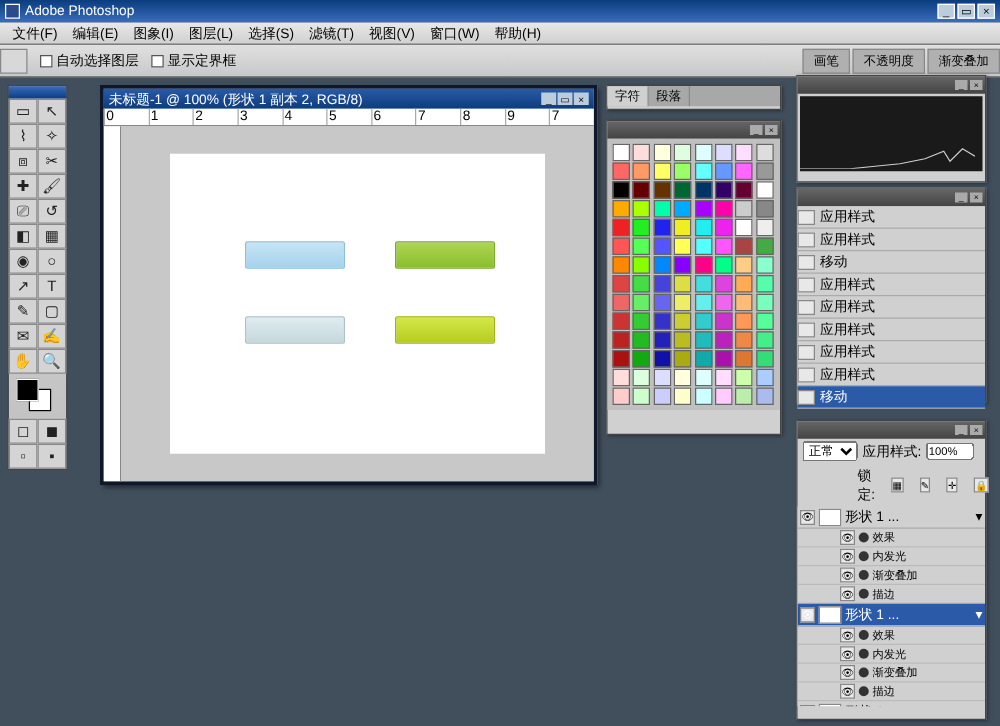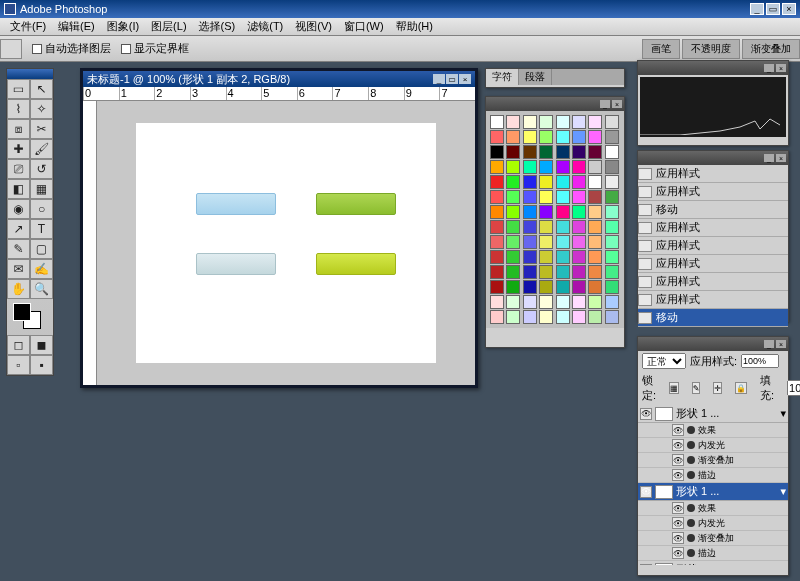--- a/index.html
+++ b/index.html
@@ -53,21 +53,21 @@
 .nav-body .wave { position:absolute; bottom:2px; left:0; right:0; height:18px; }
 .hist-panel { left:637px; top:150px; width:152px; height:172px; }
 .hist-list { background:#d0d0d0; }
 .hist-item { height:18px; display:flex; align-items:center; padding:0 0; border-bottom:1px solid #aaa; font-size:10px; gap:4px; }
 .hist-item.sel { background:#2a5aa8; color:#fff; }
 .hist-ico { width:14px; height:12px; background:#e8e8e8; border:1px solid #888; }
 .layer-panel { left:637px; top:336px; width:152px; height:240px; }
 .lp-opts { padding:2px 4px; display:flex; align-items:center; gap:4px; font-size:10px; }
 .lp-opts select { font-size:10px; width:44px; height:16px; }
 .lp-opts input { width:38px; height:14px; font-size:9px; }
-.lock-row { padding:2px 4px; font-size:10px; display:flex; align-items:center; gap:13px; }
+.lock-row { padding:2px 4px; font-size:10px; display:flex; align-items:center; gap:13px;margin-left:44px; }
 .layer-list { background:#d0d0d0; max-height:160px; overflow:hidden; }
 .layer-item { height:18px; display:flex; align-items:center; padding:0 2px; border-bottom:1px solid #aaa; font-size:10px; gap:3px; }
 .layer-item.sel { background:#2a5aa8; color:#fff; }
 .eye { width:12px; height:12px; border:1px solid #888; background:#e8e8e8; font-size:8px; display:flex; align-items:center; justify-content:center; }
 .thumb { width:18px; height:14px; background:#fff; border:1px solid #888; }
 .fx-item { padding-left:34px; height:15px; font-size:9px; display:flex; align-items:center; gap:3px; border-bottom:1px solid #bbb; }
 .fx-ico { width:8px; height:8px; border-radius:50%; background:#333; }
 </style>
 </head>
 <body>

